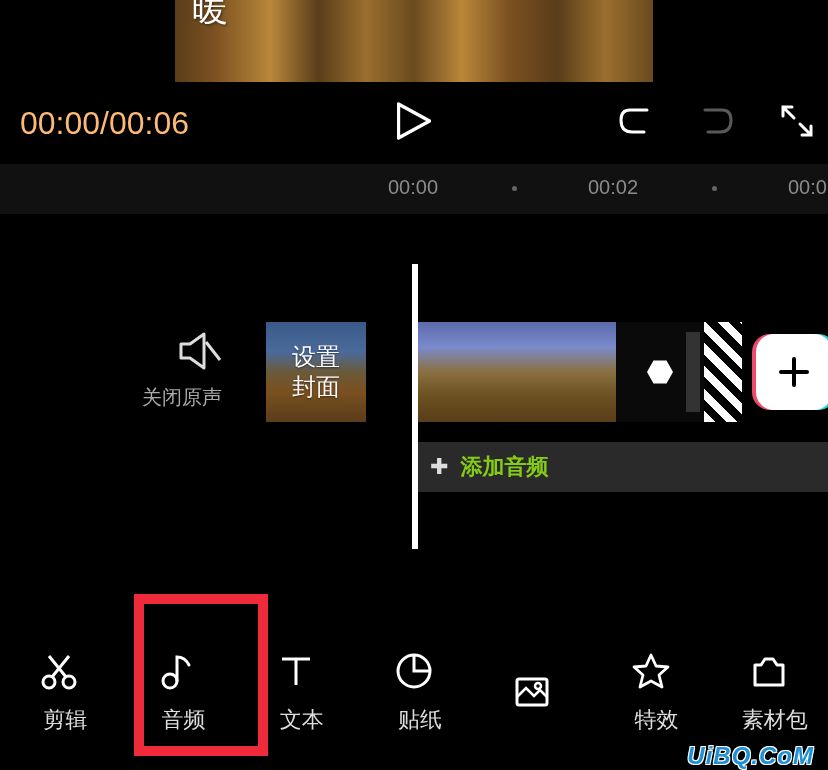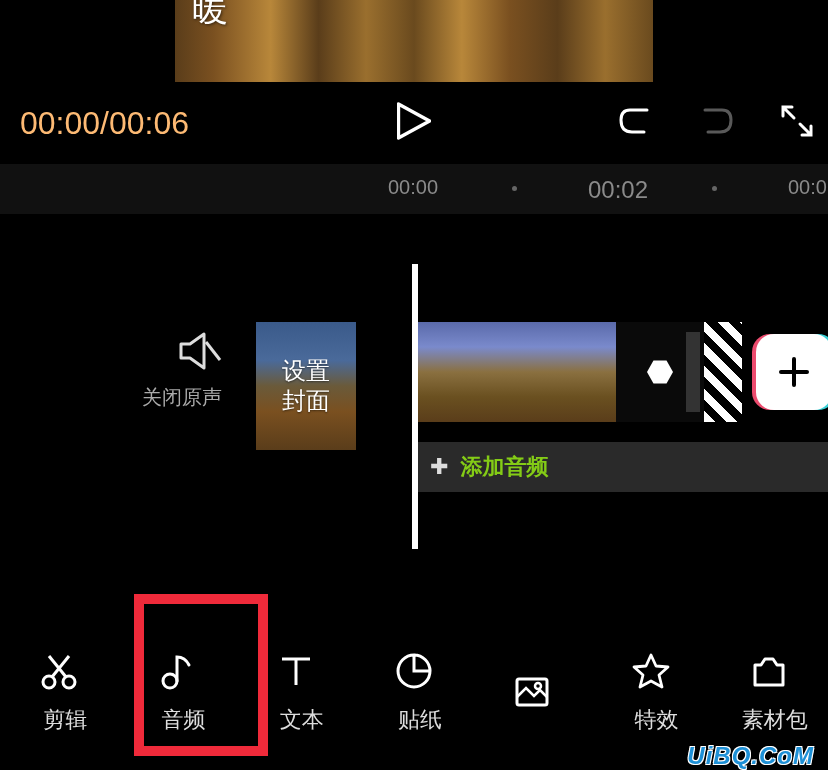--- a/index.html
+++ b/index.html
@@ -85,21 +85,21 @@
       top: 22px;
       width: 5px;
       height: 5px;
       background: #666;
       border-radius: 50%;
     }
     .time-mark-2 {
       position: absolute;
       left: 588px;
       top: 12px;
-      font-size: 24px;
+      font-size: 20px;
       color: #8a8a8a;
     }
     .dot-2 {
       position: absolute;
       left: 712px;
       top: 22px;
       width: 5px;
       height: 5px;
       background: #666;
       border-radius: 50%;
@@ -130,24 +130,24 @@
     }
     .mute-block svg { width: 44px; height: 38px; }
     .mute-label {
       color: #aaa;
       font-size: 20px;
       margin-top: 10px;
     }
 
     .cover-block {
       position: absolute;
-      left: 256px;
+      left: 266px;
       top: 58px;
       width: 100px;
-      height: 128px;
+      height: 100px;
       background: linear-gradient(180deg, #3a5a8a 0%, #4a6a9a 30%, #6a5a3a 50%, #7a5020 70%, #5a3d1a 100%);
       display: flex;
       align-items: center;
       justify-content: center;
       cursor: pointer;
     }
     .cover-label {
       color: #fff;
       font-size: 24px;
       text-align: center;

